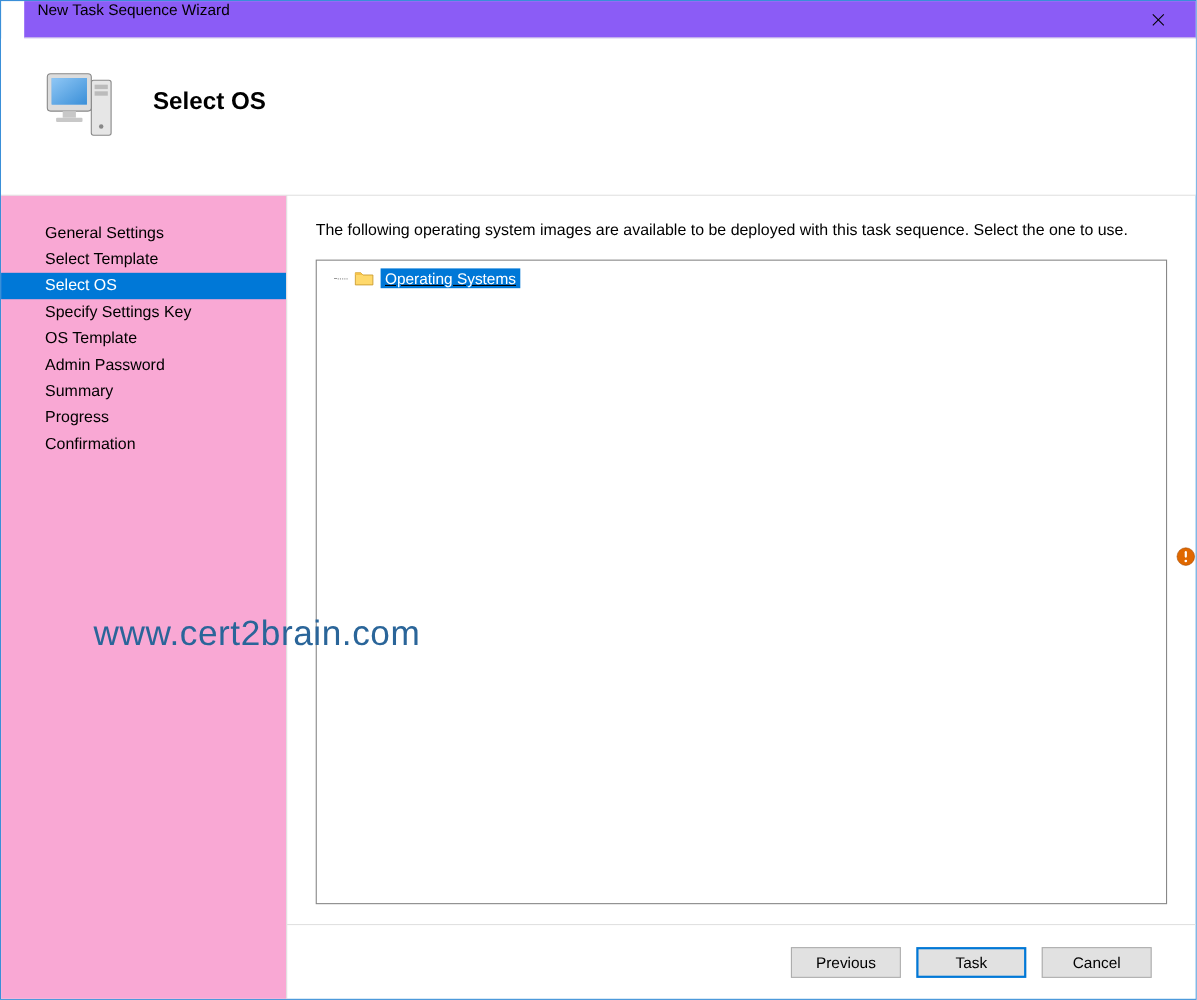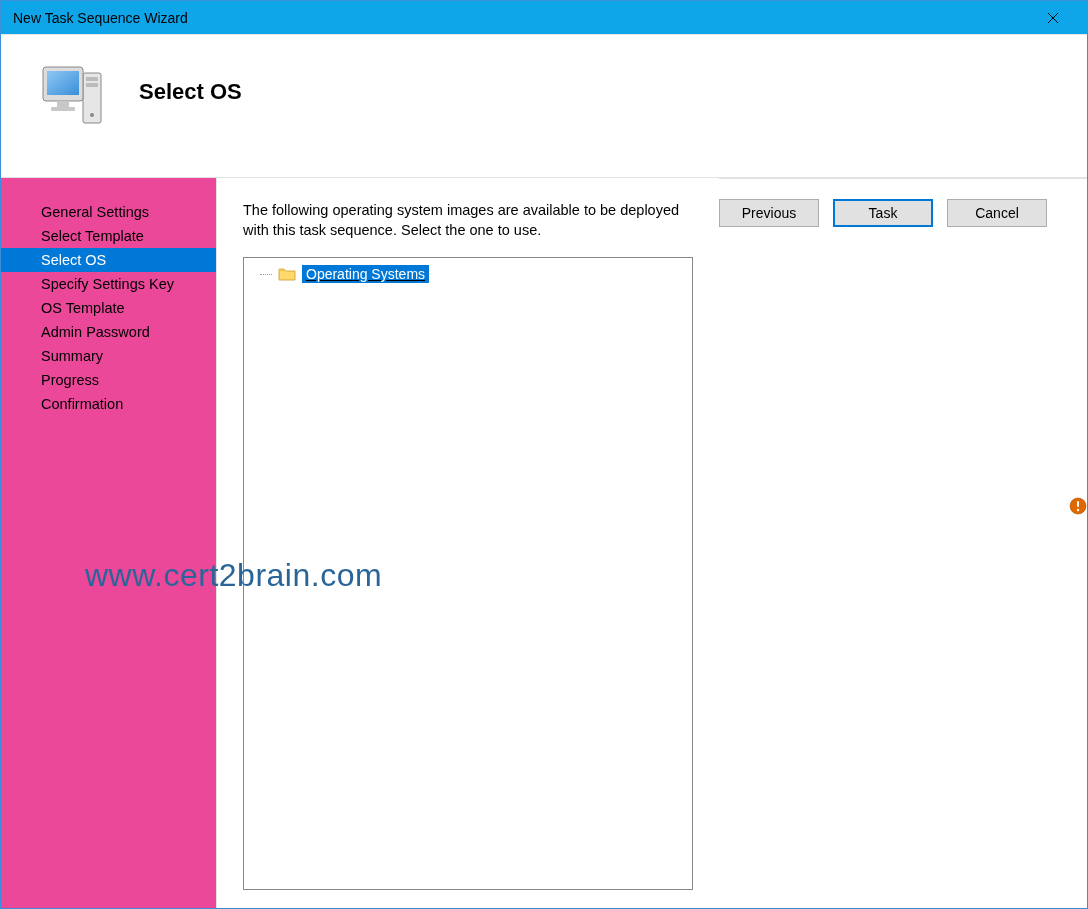--- a/index.html
+++ b/index.html
@@ -18,24 +18,24 @@
       height: 909px;
       border: 1px solid #3a8fd8;
       background: #fff;
       display: flex;
       flex-direction: column;
       position: relative;
     }
     .titlebar {
       height: 34px;
       display: flex;
-      align-items: center;
       padding: 0 12px;
       border-bottom: 1px solid #e6e6e6;
-      background: #0ea5e9;
+      background: #8b5cf6;
+      margin-left: 21px;
     }
     .title-text {
       flex: 1;
       font-size: 14px;
       color: #000;
     }
     .close-btn {
       width: 44px;
       height: 100%;
       display: flex;
@@ -59,39 +59,39 @@
       color: #000;
       padding-top: 20px;
     }
     .body-row {
       flex: 1;
       display: flex;
       border-top: 1px solid #e1e1e1;
       min-height: 0;
     }
     .sidebar {
-      width: 216px;
+      width: 260px;
       border-right: 1px solid #e1e1e1;
-      background: #ec4899;
+      background: #f9a8d4;
       padding-top: 22px;
     }
     .sidebar-item {
       padding: 4px 12px 4px 40px;
       font-size: 14.5px;
       color: #000;
       cursor: default;
     }
     .sidebar-item.selected {
       background: #0078d7;
       color: #fff;
     }
     .main-pane {
       flex: 1;
       display: flex;
-      flex-direction: row;
+      flex-direction: column;
       min-height: 0;
     }
     .main-content {
       flex: 1;
       padding: 22px 26px 18px 26px;
       display: flex;
       flex-direction: column;
       min-height: 0;
     }
     .instruction {

